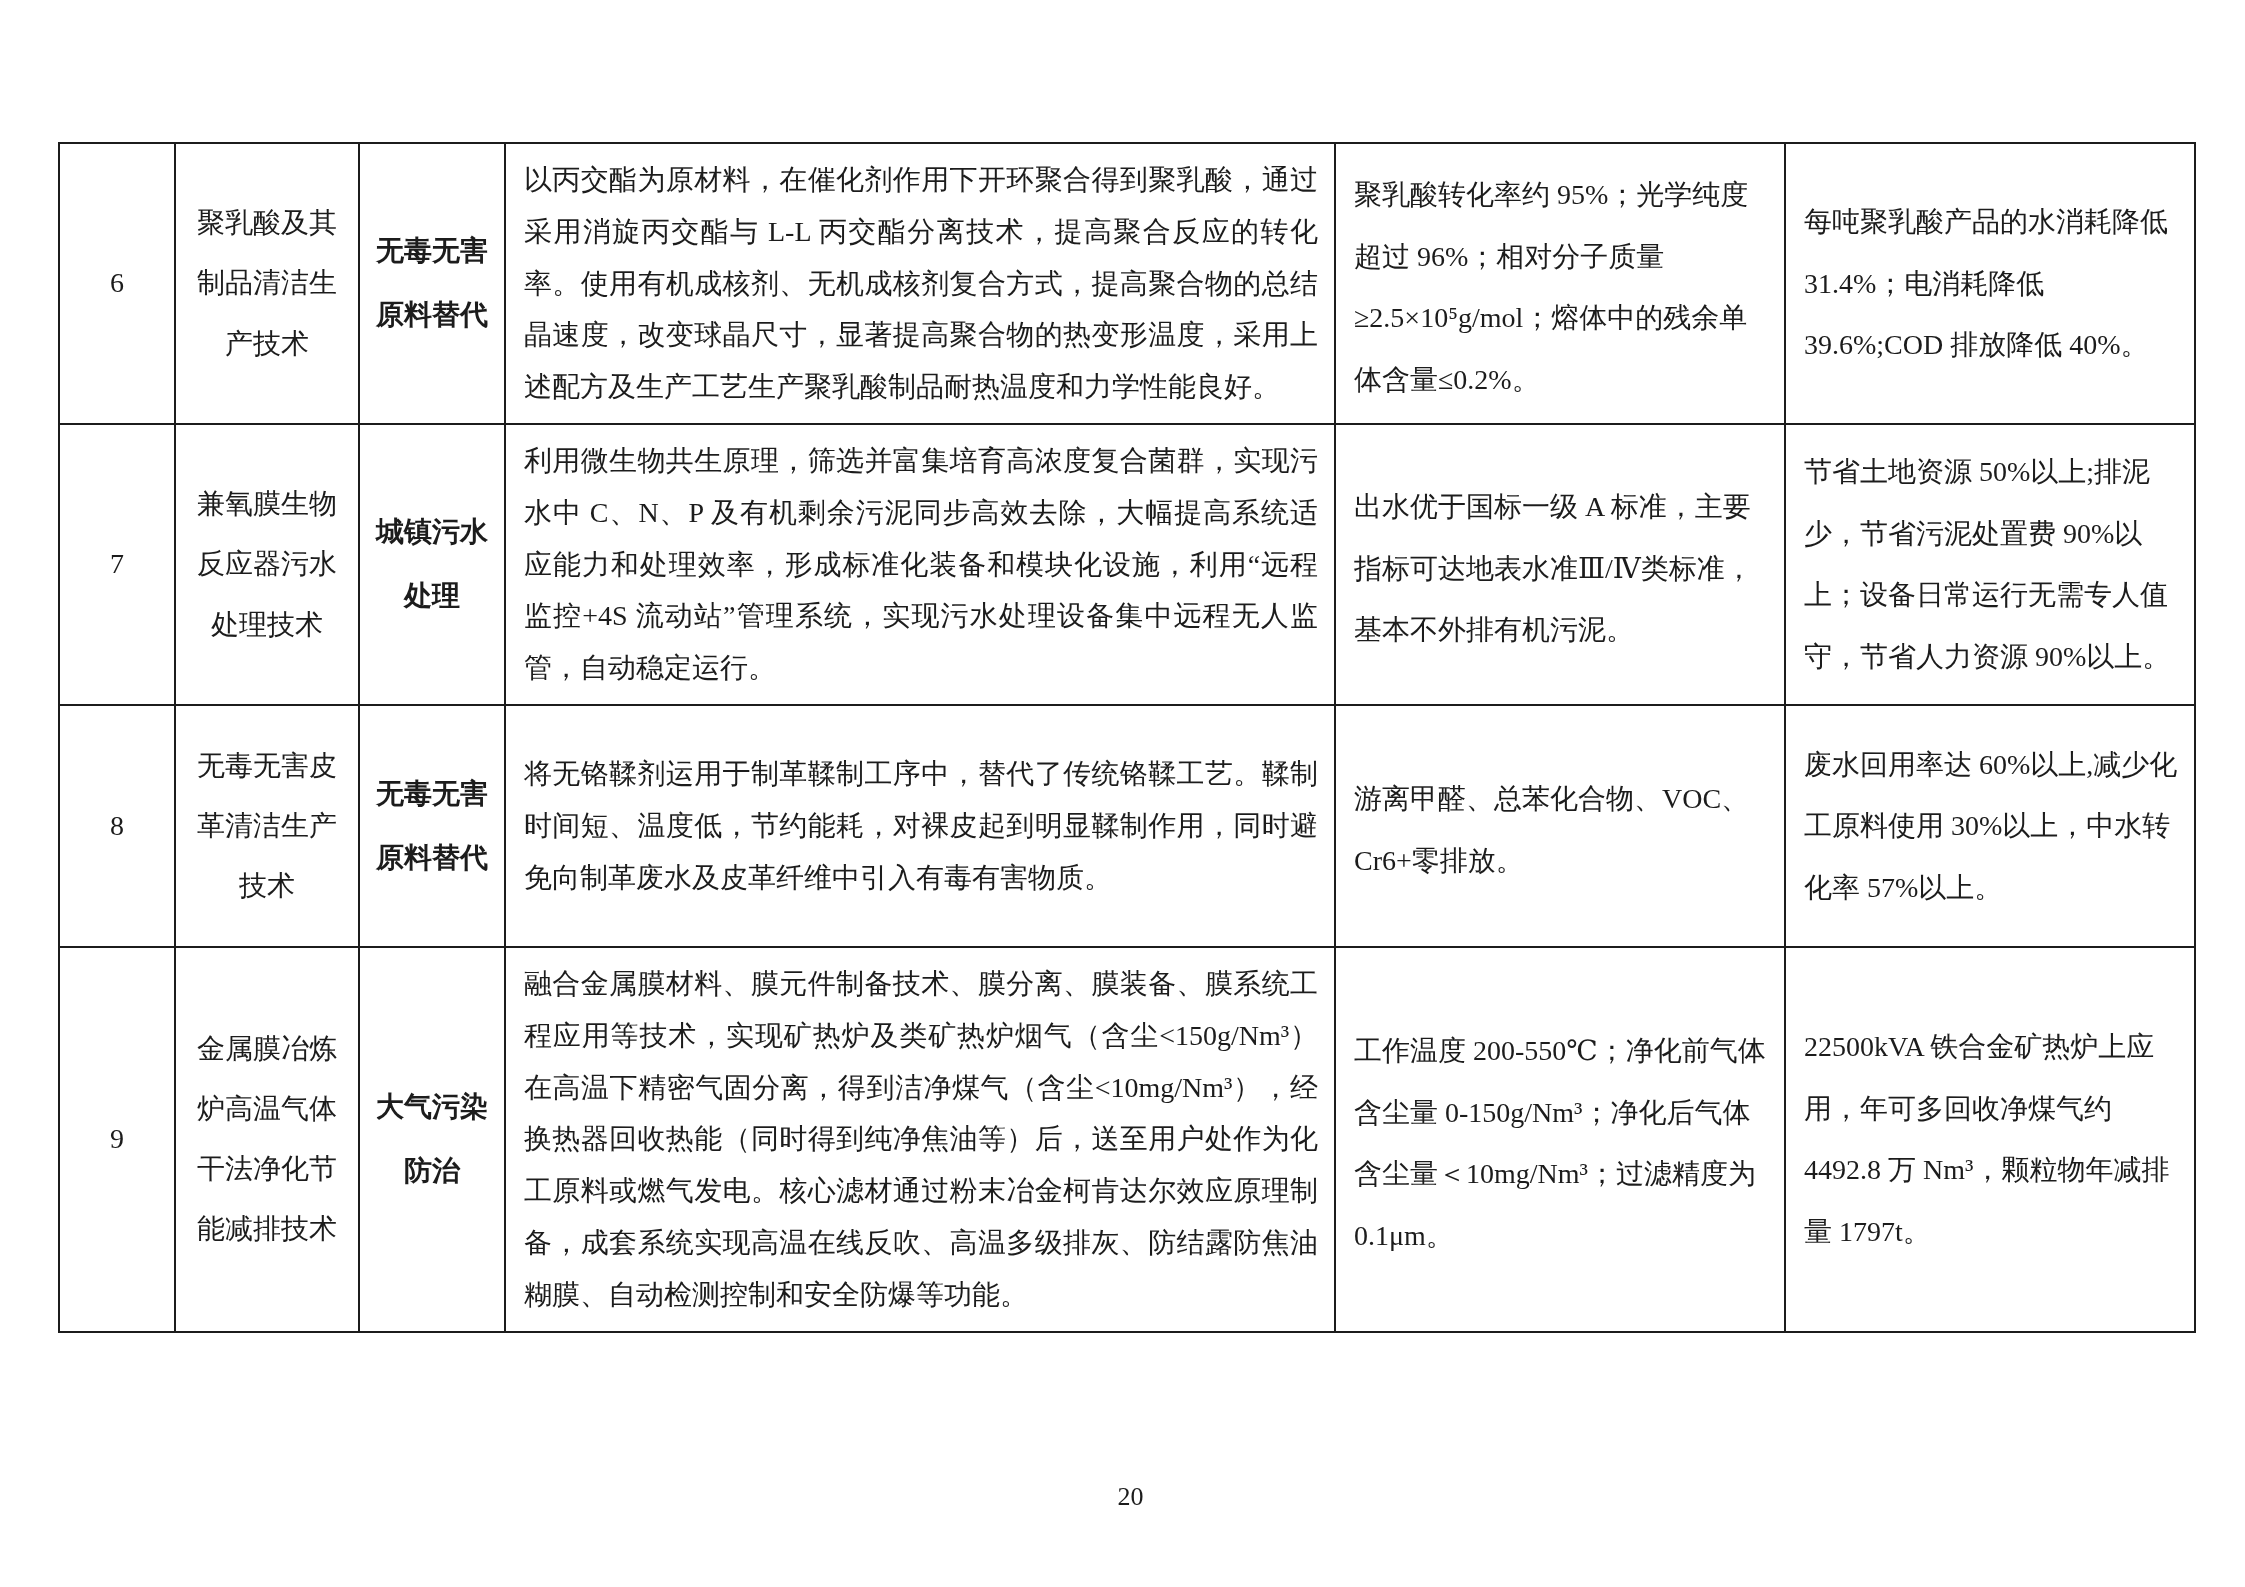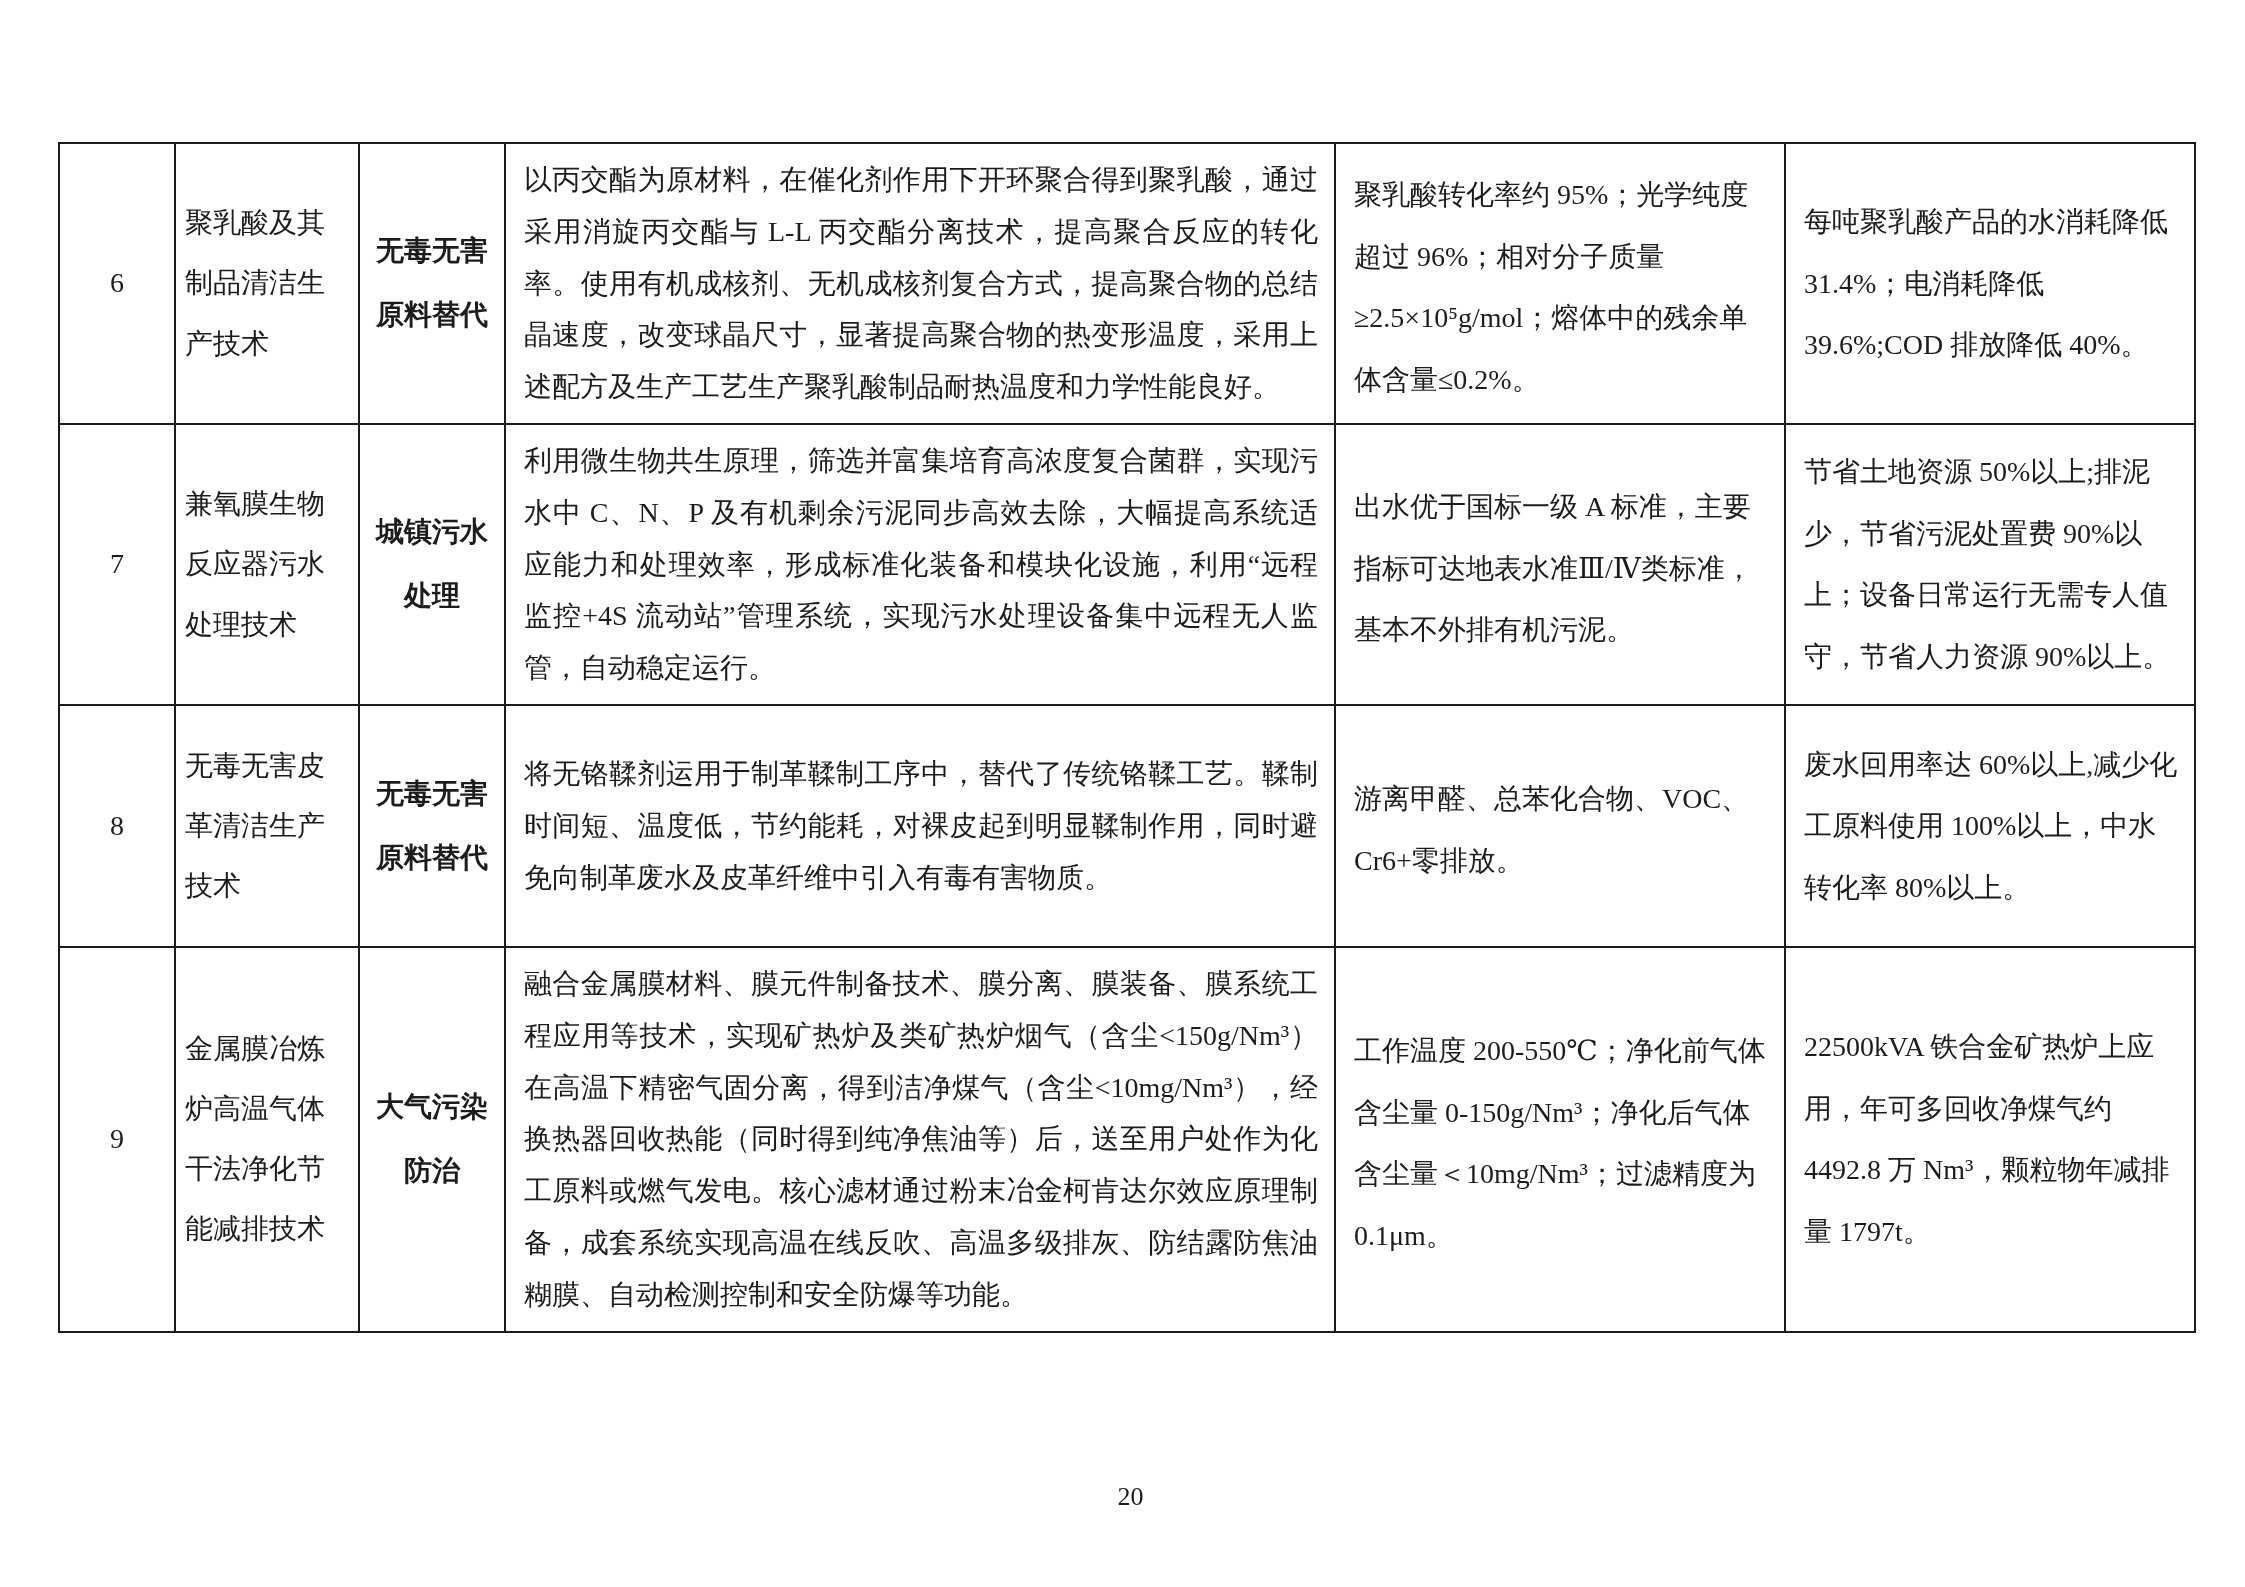--- a/index.html
+++ b/index.html
@@ -32,21 +32,21 @@
     vertical-align: middle;
     font-size: 28px;
     overflow: hidden;
   }
   td.cell-no {
     text-align: center;
     font-size: 32px;
     font-family: "Liberation Serif", serif;
   }
   td.cell-name {
-    text-align: left;
+    text-align: center;
     line-height: 2.15;
     padding: 6px 9px;
   }
   td.cell-cat {
     text-align: center;
     line-height: 2.3;
     padding: 6px 9px;
     font-weight: bold;
   }
   td.cell-desc {
@@ -111,21 +111,21 @@
         <td class="cell-desc">利用微生物共生原理，筛选并富集培育高浓度复合菌群，实现污水中 C、N、P 及有机剩余污泥同步高效去除，大幅提高系统适应能力和处理效率，形成标准化装备和模块化设施，利用“远程监控+4S 流动站”管理系统，实现污水处理设备集中远程无人监管，自动稳定运行。</td>
         <td class="cell-ind">出水优于国标一级 A 标准，主要指标可达地表水准Ⅲ/Ⅳ类标准，基本不外排有机污泥。</td>
         <td class="cell-ben">节省土地资源 50%以上;排泥少，节省污泥处置费 90%以上；设备日常运行无需专人值守，节省人力资源 90%以上。</td>
       </tr>
       <tr class="row-8">
         <td class="cell-no">8</td>
         <td class="cell-name">无毒无害皮革清洁生产技术</td>
         <td class="cell-cat">无毒无害原料替代</td>
         <td class="cell-desc">将无铬鞣剂运用于制革鞣制工序中，替代了传统铬鞣工艺。鞣制时间短、温度低，节约能耗，对裸皮起到明显鞣制作用，同时避免向制革废水及皮革纤维中引入有毒有害物质。</td>
         <td class="cell-ind">游离甲醛、总苯化合物、VOC、Cr6+零排放。</td>
-        <td class="cell-ben">废水回用率达 60%以上,减少化工原料使用 100%以上，中水转化率 80%以上。</td>
+        <td class="cell-ben">废水回用率达 60%以上,减少化工原料使用 30%以上，中水转化率 57%以上。</td>
       </tr>
       <tr class="row-9">
         <td class="cell-no">9</td>
         <td class="cell-name">金属膜冶炼炉高温气体干法净化节能减排技术</td>
         <td class="cell-cat">大气污染防治</td>
         <td class="cell-desc">融合金属膜材料、膜元件制备技术、膜分离、膜装备、膜系统工程应用等技术，实现矿热炉及类矿热炉烟气（含尘&lt;150g/Nm³）在高温下精密气固分离，得到洁净煤气（含尘&lt;10mg/Nm³），经换热器回收热能（同时得到纯净焦油等）后，送至用户处作为化工原料或燃气发电。核心滤材通过粉末冶金柯肯达尔效应原理制备，成套系统实现高温在线反吹、高温多级排灰、防结露防焦油糊膜、自动检测控制和安全防爆等功能。</td>
         <td class="cell-ind">工作温度 200-550℃；净化前气体含尘量 0-150g/Nm³；净化后气体含尘量＜10mg/Nm³；过滤精度为 0.1μm。</td>
         <td class="cell-ben">22500kVA 铁合金矿热炉上应用，年可多回收净煤气约 4492.8 万 Nm³，颗粒物年减排量 1797t。</td>
       </tr>
     </tbody>

